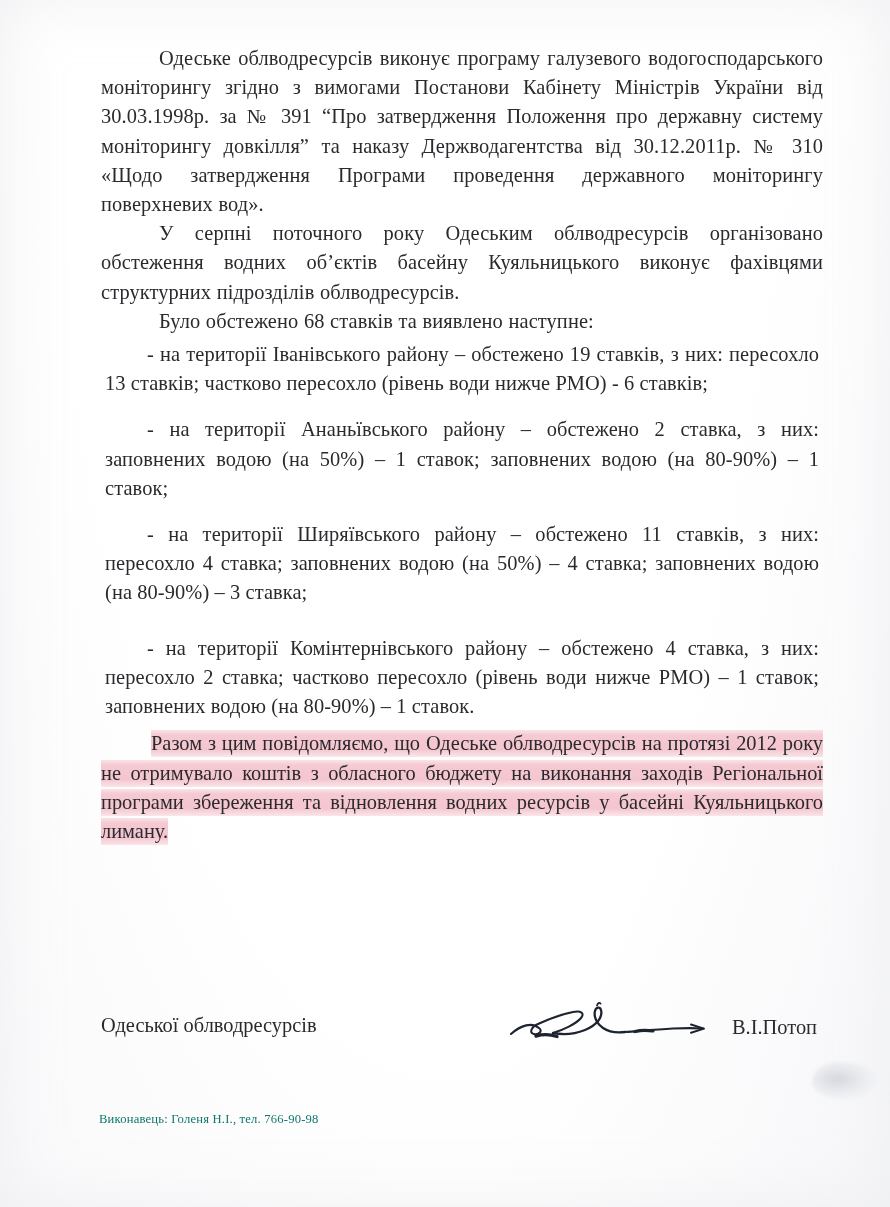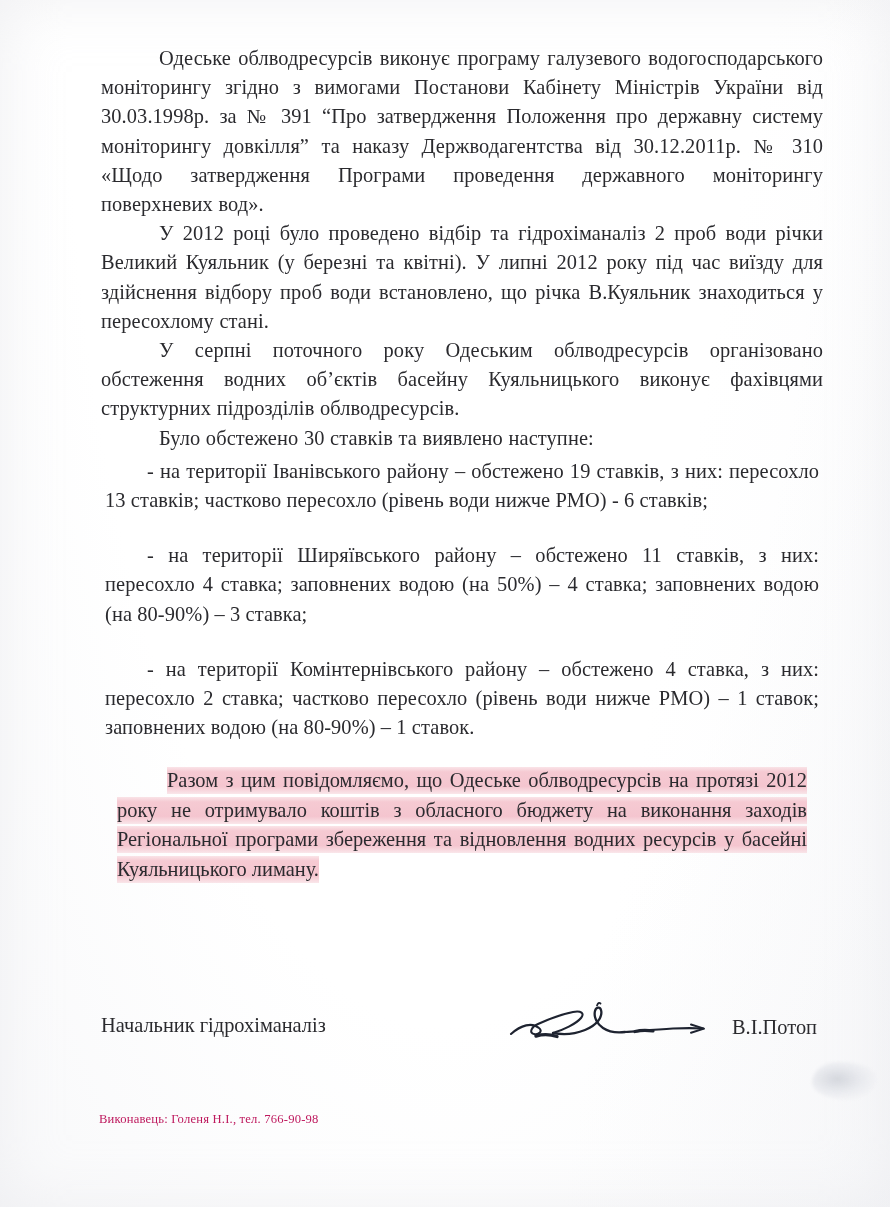--- a/index.html
+++ b/index.html
@@ -67,21 +67,21 @@
     font-size: 20.4px;
     line-height: 29.2px;
     text-align: justify;
     text-indent: 42px;
     letter-spacing: 0.1px;
     color: #2a2a2e;
   }
 
   
   .hl-para {
-    margin: 16px;
+    margin: 0;
     font-size: 20.4px;
     line-height: 29.4px;
     text-align: justify;
     text-indent: 50px;
     color: #2a2a2e;
     position: relative;
   }
   .hl-para .hl {
     background: linear-gradient(180deg,
         rgba(246,206,213,0.55) 0%,
@@ -129,68 +129,68 @@
     height: 52px;
   }
   .sign-mark svg { display: block; width: 100%; height: 100%; }
 
   .footer {
     position: absolute;
     left: 99px;
     top: 1112px;
     font-size: 12.6px;
     letter-spacing: 0.2px;
-    color: #be185d;
+    color: #0f766e;
     font-family: "Liberation Serif", "DejaVu Serif", serif;
   }
 </style>
 </head>
 <body>
 
 <div class="page">
 
   <div class="scan-tint"></div>
   <div class="smudge"></div>
 
   <div class="body-text">
 
     <p class="para">Одеське облводресурсів виконує програму галузевого водогосподарського моніторингу згідно з вимогами Постанови Кабінету Міністрів України від 30.03.1998р. за № 391 “Про затвердження Положення про державну систему моніторингу  довкілля” та наказу Держводагентства від 30.12.2011р.  № 310 «Щодо затвердження Програми проведення державного  моніторингу поверхневих вод».</p>
 
 
-    <p class="para">У 2012 році було проведено відбір та гідрохіманаліз 2 проб води річки Великий Куяльник (у березні та квітні). У липні 2012 року під час виїзду для здійснення відбору проб води встановлено, що річка В.Куяльник знаходиться у пересохлому стані.</p>
 
     <p class="para">У серпні поточного року Одеським облводресурсів організовано обстеження водних об’єктів басейну Куяльницького виконує фахівцями структурних підрозділів облводресурсів.</p>
 
-    <p class="para">Було обстежено 30 ставків та виявлено наступне:</p>
+    <p class="para">Було обстежено 68 ставків та виявлено наступне:</p>
 
     <p class="item">- на території Іванівського району  –    обстежено 19 ставків, з них: пересохло 13 ставків; частково пересохло (рівень води нижче РМО) - 6 ставків;</p>
 
 
     <div class="spacer-sm"></div>
 
+    <p class="item">- на території Ананьївського району  –    обстежено 2 ставка, з них: заповнених водою (на 50%) – 1 ставок; заповнених водою (на 80-90%) – 1 ставок;</p>
 
     <div class="spacer-sm"></div>
 
     <p class="item">- на території Ширяївського району  –   обстежено 11 ставків, з них: пересохло 4 ставка;  заповнених водою (на 50%) – 4 ставка; заповнених водою (на 80-90%) – 3 ставка;</p>
 
     <div class="spacer-sm"></div>
 
 
     <div class="spacer-sm"></div>
 
     <p class="item">- на території Комінтернівського району  –  обстежено 4 ставка, з них: пересохло 2 ставка;  частково пересохло (рівень води нижче РМО) – 1 ставок; заповнених водою (на 80-90%) – 1 ставок.</p>
 
     <div class="spacer-xs"></div>
 
     <p class="hl-para"><span class="hl">Разом з цим повідомляємо, що Одеське облводресурсів на протязі 2012 року не отримувало коштів з обласного бюджету на виконання заходів Регіональної програми збереження та відновлення водних ресурсів у басейні Куяльницького лиману.</span></p>
 
   </div>
 
   <div class="sign-row">
-    <div class="sign-title">Начальник гідрохіманаліз</div>
+    <div class="sign-title">Одеської облводресурсів</div>
 
     <div class="sign-mark">
       <svg viewBox="0 0 210 52" xmlns="http://www.w3.org/2000/svg">
         <g fill="none" stroke="#1e2330" stroke-linecap="round" stroke-linejoin="round">
           <path d="M6 34 C16 25, 27 22, 34 28 C38 31, 34 35, 29 34 C24 33, 26 27, 33 24
                    C44 19, 58 14, 68 12 C76 10.5, 80 13, 76 18 C71 24, 58 30, 48 33" stroke-width="2.1"></path>
           <path d="M48 33 C58 35, 70 34, 80 30 C92 25, 98 17, 96 10 C95 6.5, 91 7, 90 11
                    C88.5 17, 92 24, 98 28 C104 32, 112 33, 120 32" stroke-width="2.3"></path>
           <path d="M92 5.5 C93 3, 94 2, 95.5 3.5" stroke-width="1.8"></path>
           <path d="M120 32 C134 31, 150 29.5, 168 28.5 C180 28, 190 28, 198 28.5" stroke-width="2.2"></path>

